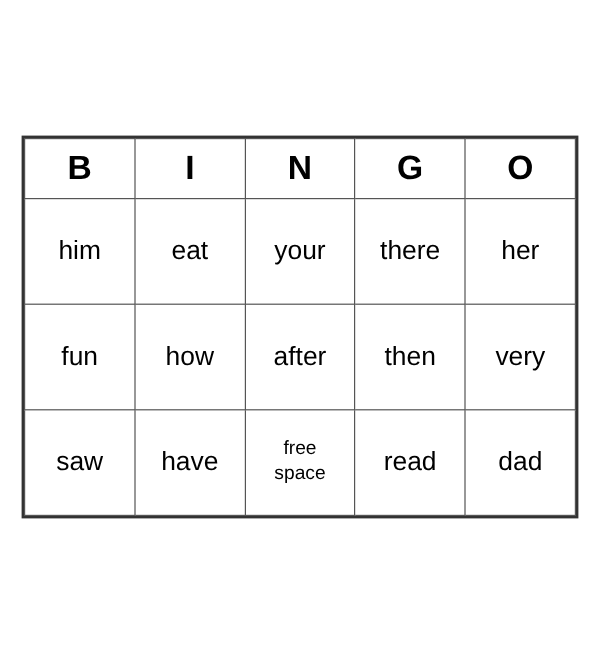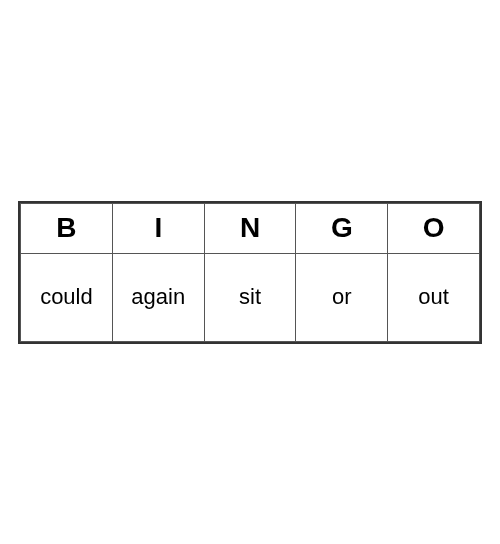--- a/index.html
+++ b/index.html
@@ -59,22 +59,36 @@
     <thead>
       <tr>
         <th>B</th>
         <th>I</th>
         <th>N</th>
         <th>G</th>
         <th>O</th>
       </tr>
     </thead>
     <tbody id="bingo-body">
+    <tr>
+          <td>him</td>
+          <td>eat</td>
+          <td>your</td>
+          <td>there</td>
+          <td>her</td>
+        </tr>
         <tr>
-          <td>could</td>
-          <td>again</td>
-          <td>sit</td>
-          <td>or</td>
-          <td>out</td>
+          <td>fun</td>
+          <td>how</td>
+          <td>after</td>
+          <td>then</td>
+          <td>very</td>
+        </tr>
+        <tr>
+          <td>saw</td>
+          <td>have</td>
+          <td class="free-space">free<br>space</td>
+          <td>read</td>
+          <td>dad</td>
         </tr>
       </tbody>
   </table>
 </div>
 
 </body></html>

